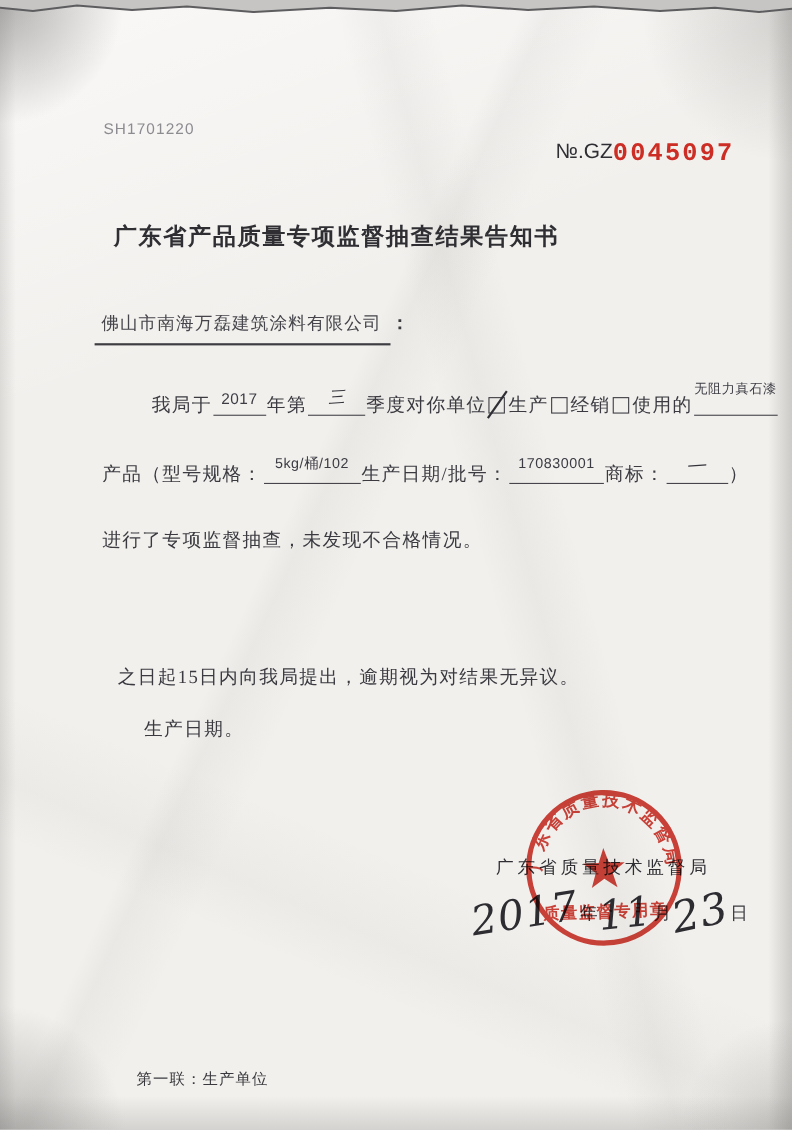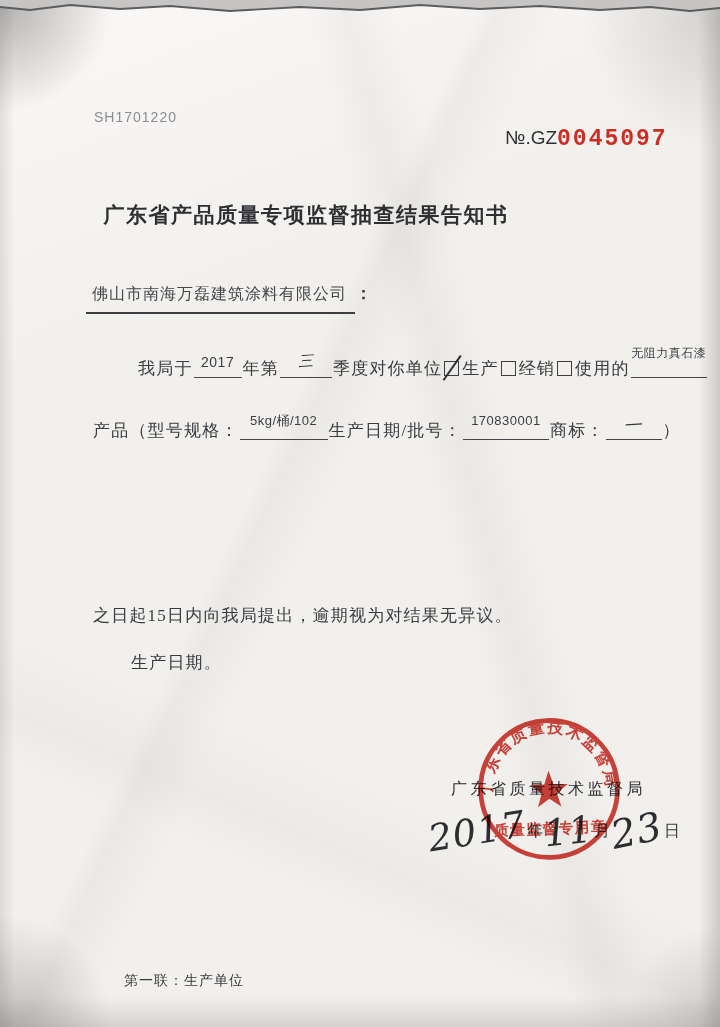--- a/index.html
+++ b/index.html
@@ -118,22 +118,23 @@
   </div>
 
   <div class="bodyline" style="left:138px;top:357px;">
     <span>我局于</span><span class="blank" style="width:48px;"><span class="fill">2017</span></span><span>年第</span><span class="blank" style="width:52px;"><span class="fill hw">三</span></span><span>季度对你单位</span><span class="cb"><span class="slash"></span></span><span>生产</span><span class="cb"></span><span>经销</span><span class="cb"></span><span>使用的</span><span class="blank" style="width:76px;"><span class="fill tiny">无阻力真石漆</span></span>
   </div>
 
   <div class="bodyline" style="left:93px;top:419px;">
     <span>产品（型号规格：</span><span class="blank" style="width:88px;"><span class="fill mid">5kg/桶/102</span></span><span>生产日期/批号：</span><span class="blank" style="width:86px;"><span class="fill mid">170830001</span></span><span>商标：</span><span class="blank" style="width:56px;"><span class="fill hw" style="font-size:18px;">—</span></span><span>）</span>
   </div>
 
+  <div class="bodyline" style="left:93px;top:479px;">进行了专项监督抽查，未发现不合格情况。</div>
 
-  <div class="bodyline" style="left:93px;top:604px;text-align:right;">之日起15日内向我局提出，逾期视为对结果无异议。</div>
+  <div class="bodyline" style="left:107px;top:604px;text-align:right;">之日起15日内向我局提出，逾期视为对结果无异议。</div>
 
   <div class="bodyline" style="left:131px;top:651px;">生产日期。</div>
 
   <div class="authority">广东省质量技术监督局</div>
 
   <div class="date-row">
     <span class="hw-digit">2017</span><span class="date-label">年</span><span class="hw-digit d2">11</span><span class="date-label">月</span><span class="hw-digit d3">23</span><span class="date-label">日</span>
   </div>
 
   <svg class="stamp" viewBox="0 0 160 160">

